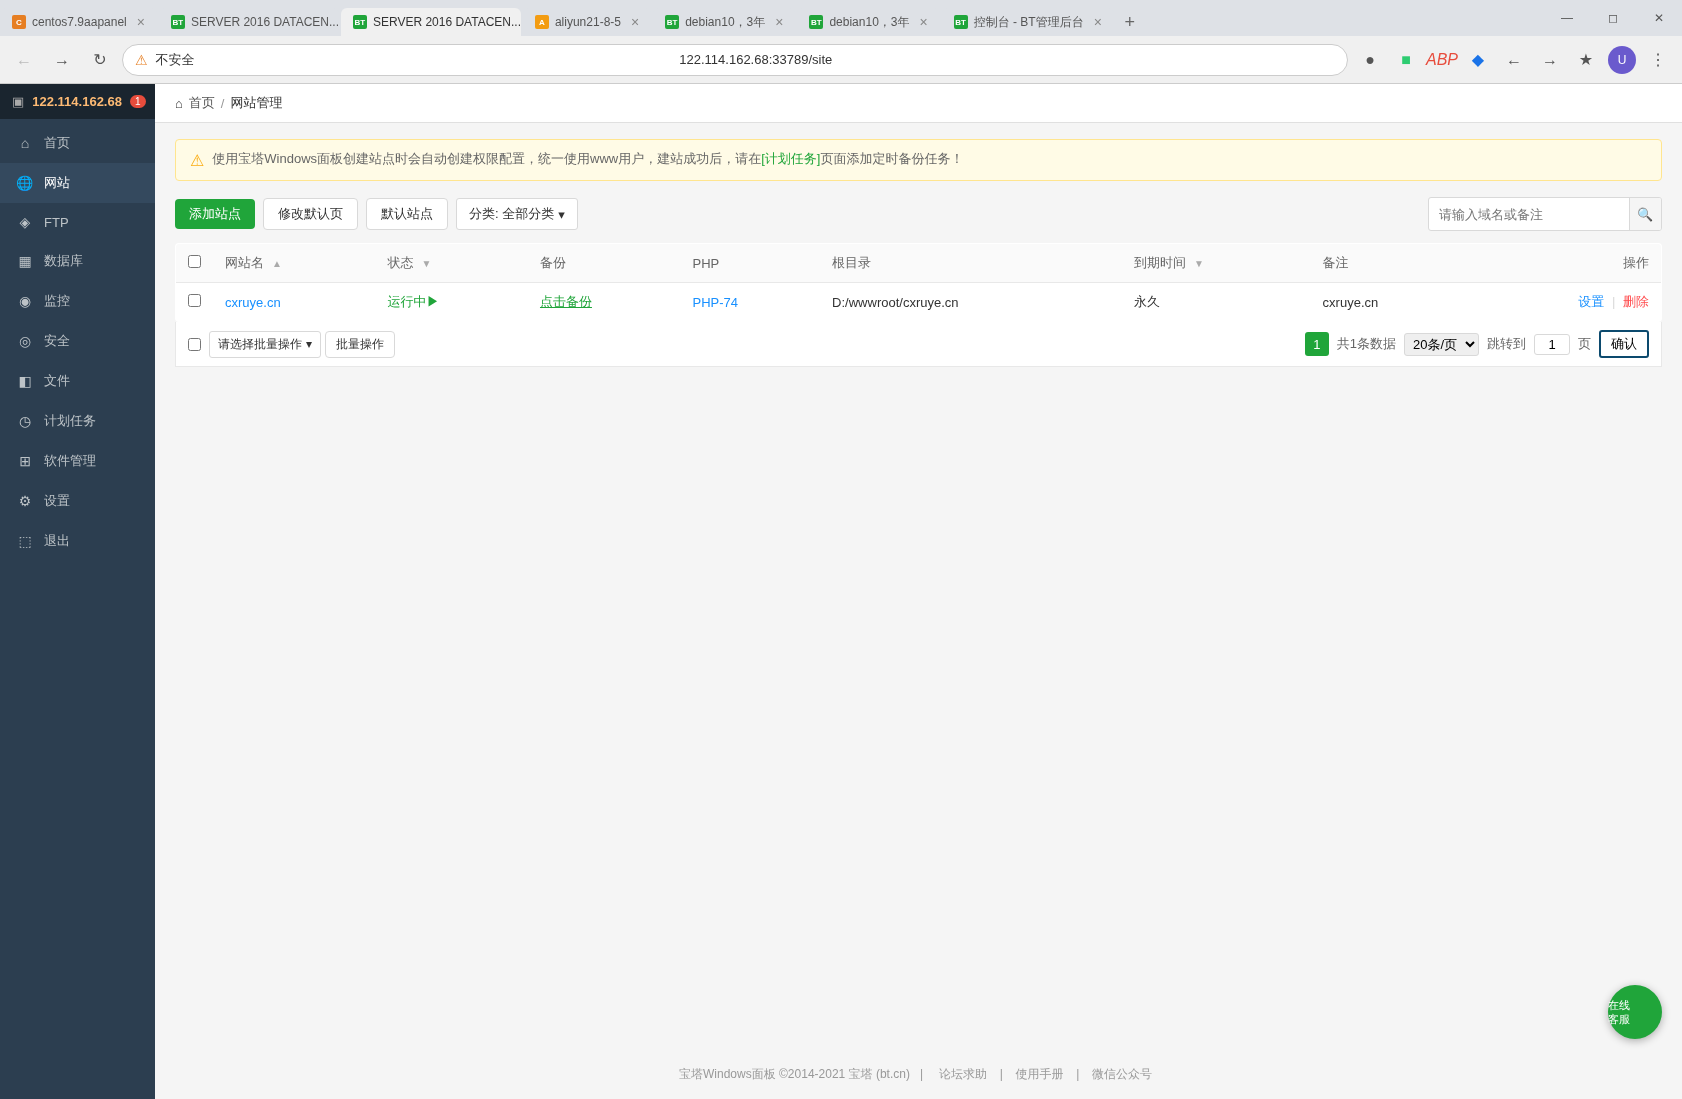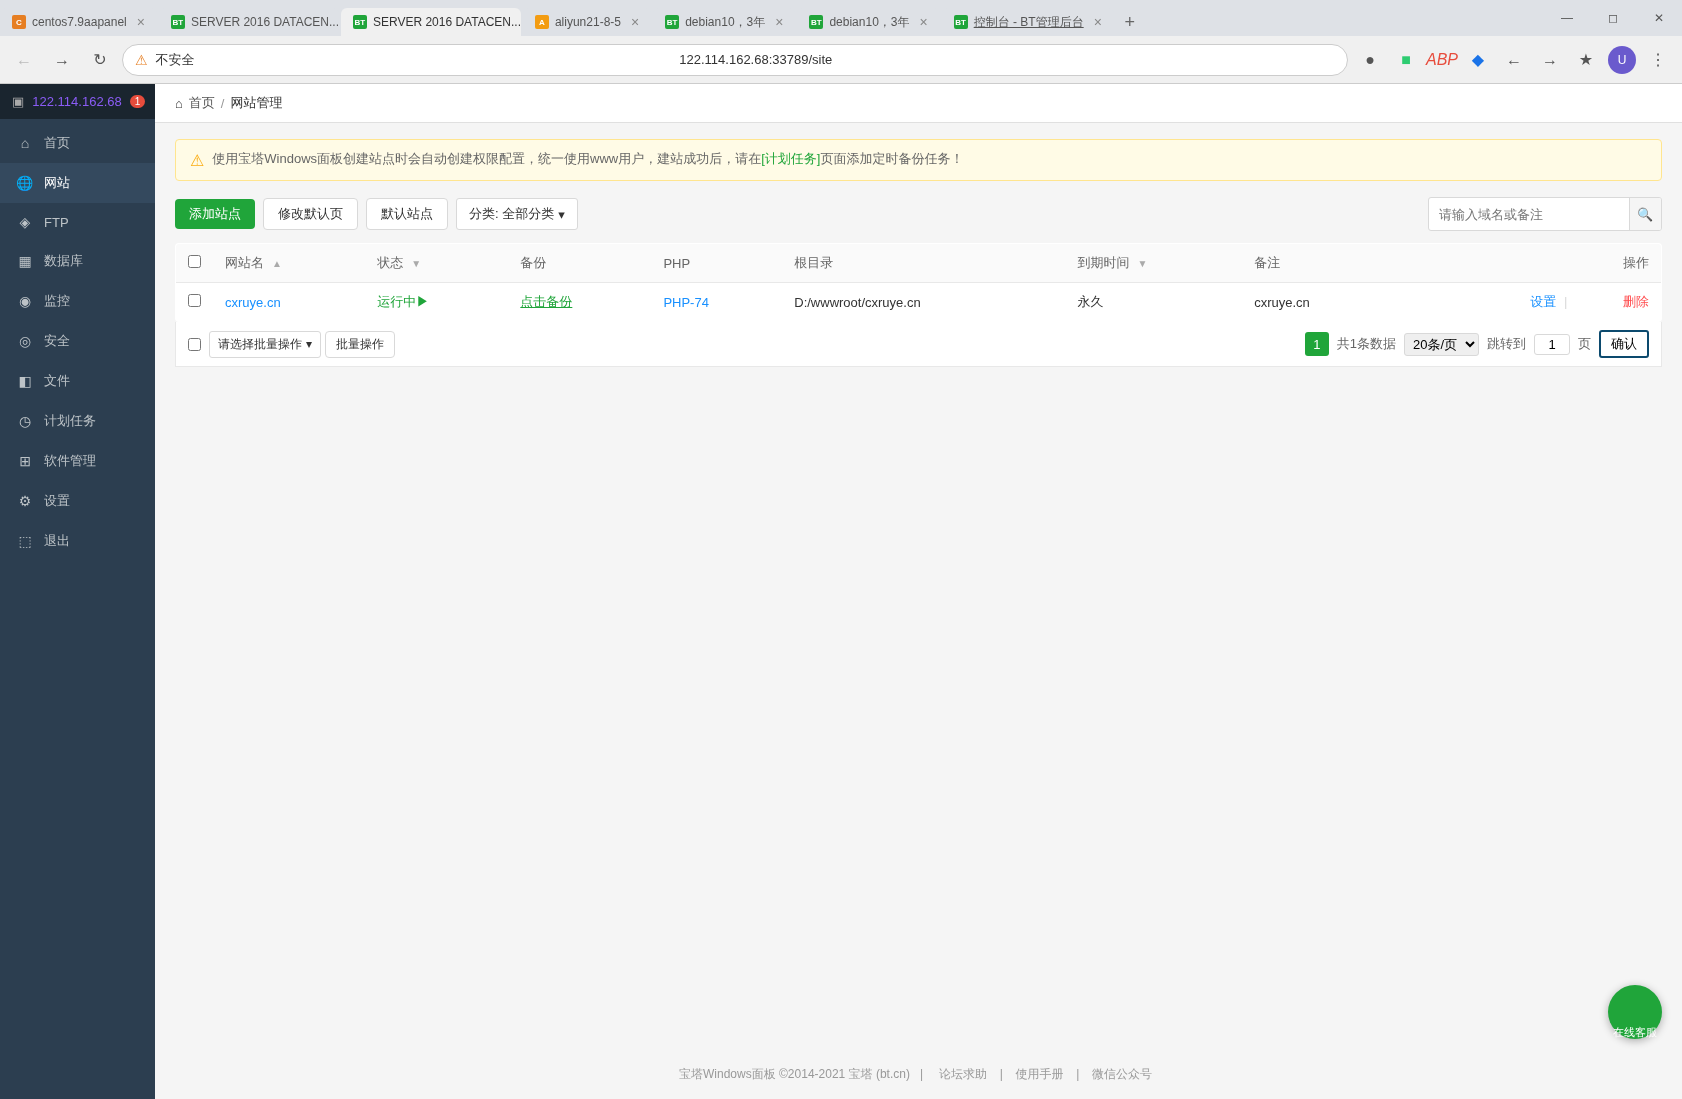--- a/index.html
+++ b/index.html
@@ -27,21 +27,21 @@
     .toolbar-icons { display: flex; align-items: center; gap: 4px; }
     .toolbar-icon { width: 32px; height: 32px; border-radius: 50%; display: flex; align-items: center; justify-content: center; cursor: pointer; color: #555; font-size: 16px; }
     .profile-icon { width: 28px; height: 28px; border-radius: 50%; background: #6a5acd; display: flex; align-items: center; justify-content: center; color: white; font-size: 12px; }
 
     
     .main-layout { display: flex; height: calc(1099px - 84px); }
 
     
     .sidebar { width: 155px; background: #2c3e50; color: #bdc3c7; display: flex; flex-direction: column; flex-shrink: 0; }
     .sidebar-header { display: flex; align-items: center; padding: 10px 12px; background: #1a252f; gap: 8px; }
-    .sidebar-ip { color: #8b5cf6; font-size: 13px; font-weight: normal; text-align: center; }
+    .sidebar-ip { color: #fdba74; font-size: 13px; font-weight: bold; text-align: center; }
     .sidebar-badge { background: #e74c3c; color: white; font-size: 10px; padding: 1px 5px; border-radius: 8px; }
     .sidebar-nav { flex: 1; padding-top: 4px; }
     .sidebar-item { display: flex; align-items: center; padding: 11px 16px; gap: 10px; cursor: pointer; font-size: 13px; color: #bdc3c7; }
     .sidebar-item.active { background: #34495e; color: white; }
     .sidebar-item .si-icon { width: 18px; text-align: center; font-size: 14px; }
 
     
     .content-area { flex: 1; background: #f5f5f5; overflow-y: auto; }
     .breadcrumb { display: flex; align-items: center; padding: 10px 20px; background: white; border-bottom: 1px solid #e0e0e0; font-size: 13px; gap: 6px; }
     .breadcrumb a { color: #555; text-decoration: none; }
@@ -64,33 +64,33 @@
 
     
     .data-table { width: 100%; background: white; border-collapse: collapse; border: 1px solid #e8e8e8; border-radius: 4px; overflow: hidden; }
     .data-table th { background: #fafafa; padding: 10px 12px; text-align: left; font-weight: normal; color: #666; border-bottom: 1px solid #e8e8e8; font-size: 13px; white-space: nowrap; }
     .data-table td { padding: 10px 12px; border-bottom: 1px solid #f0f0f0; font-size: 13px; }
     .data-table tr:last-child td { border-bottom: none; }
     .status-running { color: #20a53a; }
     .status-backup { color: #20a53a; cursor: pointer; text-decoration: underline; }
     .action-link { color: #1890ff; cursor: pointer; text-decoration: none; font-size: 13px; }
     .action-sep { color: #d9d9d9; margin: 0 4px; }
-    .action-delete { color: #ff4d4f; cursor: pointer; margin-left: 48px; }
+    .action-delete { color: #ff4d4f; cursor: pointer; }
     .page-num { background: #20a53a; color: white; width: 24px; height: 24px; border-radius: 3px; display: flex; align-items: center; justify-content: center; font-size: 13px; }
     .page-info { color: #666; }
     .per-page-select { border: 1px solid #d9d9d9; border-radius: 3px; padding: 2px 4px; font-size: 13px; }
     .jump-input { border: 1px solid #d9d9d9; border-radius: 3px; width: 36px; text-align: center; padding: 2px 4px; font-size: 13px; }
     .jump-btn { padding: 3px 10px; background: white; border: 2px solid #0c4a6e; border-radius: 3px; cursor: pointer; font-size: 13px; }
 
     
     .page-footer { text-align: center; padding: 16px; color: #999; font-size: 12px; background: #f5f5f5; position: absolute; bottom: 0; left: 155px; right: 0; }
     .page-footer a { color: #999; text-decoration: none; margin: 0 6px; }
 
     
-    .online-service { position: fixed; bottom: 60px; right: 20px; width: 54px; height: 54px; background: #20a53a; border-radius: 50%; display: flex; flex-direction: row; align-items: flex-end; justify-content: center; color: white; font-size: 11px; cursor: pointer; text-align: center; line-height: 1.3; box-shadow: 0 2px 8px rgba(0,0,0,0.3); }
+    .online-service { position: fixed; bottom: 60px; right: 20px; width: 54px; height: 54px; background: #20a53a; border-radius: 50%; display: flex; flex-direction: column; align-items: flex-start; justify-content: center; color: white; font-size: 11px; cursor: pointer; text-align: center; line-height: 1.3; box-shadow: 0 2px 8px rgba(0,0,0,0.3); }
 
     .th-sort { display: inline-flex; align-items: center; gap: 8px; cursor: pointer; }
     .th-sort .sort-icon { color: #aaa; font-size: 10px; }
     input[type=checkbox] { cursor: pointer; }
   </style>
 </head>
 <body>
 
 <div class="browser-chrome">
   <div style="display:flex; align-items:stretch;">
@@ -141,21 +141,21 @@
             <span>BT</span>
           </div>
         <span style="font-size:12px;">debian10，3年</span>
         <span class="tab-close">×</span>
       </div>
 
       <div class="tab">
         <div class="tab-favicon bt">
             <span>BT</span>
           </div>
-        <span style="font-size:12px;text-decoration:underline;">控制台 - BT管理后台</span>
+        <span style="font-size:12px;">控制台 - BT管理后台</span>
         <span class="tab-close">×</span>
       </div>
       <div class="tab-add">+</div>
     </div>
     <div class="window-controls">
       <div class="wc-btn">—</div>
       <div class="wc-btn">◻</div>
       <div class="wc-btn close">✕</div>
     </div>
   </div>

